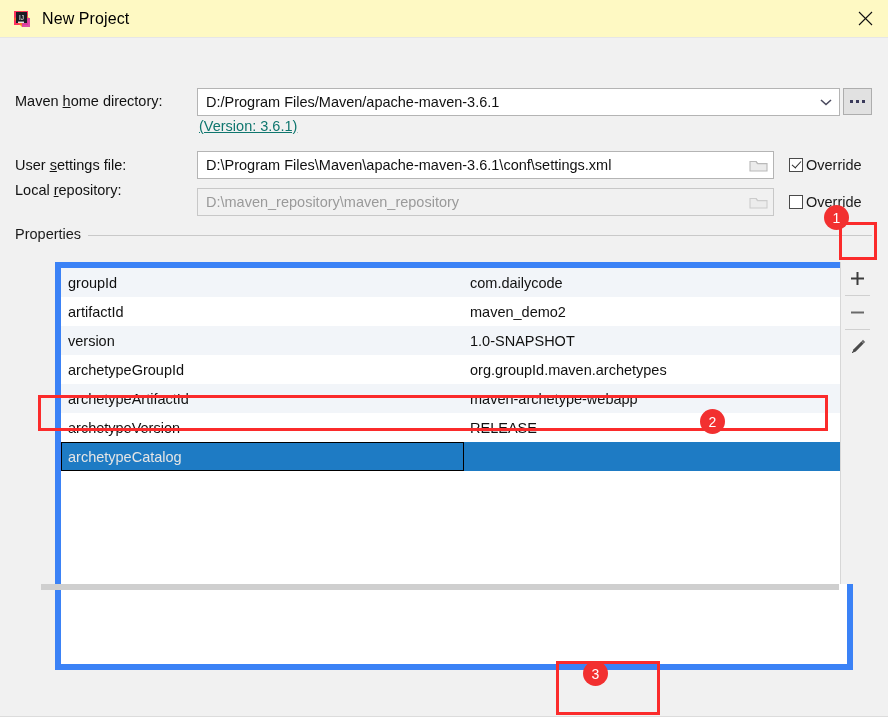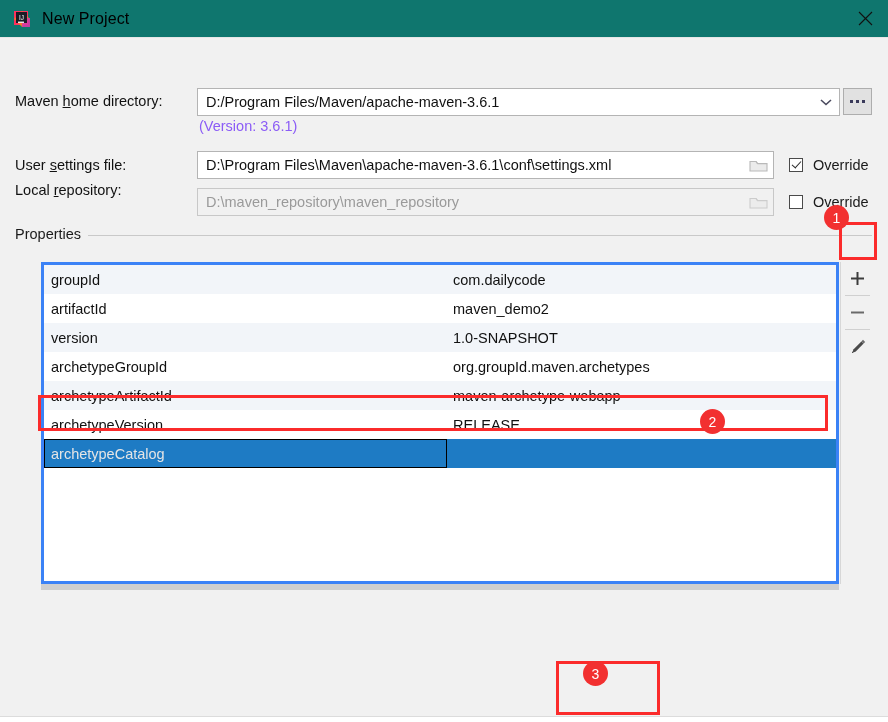--- a/index.html
+++ b/index.html
@@ -13,21 +13,21 @@
     font-family: "Liberation Sans", sans-serif;
     font-size: 14.5px;
     color: #1a1a1a;
     overflow: hidden;
     position: relative;
   }
 
   
   #titlebar {
     height: 37px;
-    background: #0f766e;
+    background: #fef9c3;
     display: flex;
     align-items: center;
     position: relative;
     border-bottom: 1px solid #e6e6e6;
   }
   #app-icon {
     width: 18px;
     height: 18px;
     margin-left: 13px;
     position: relative;
@@ -118,29 +118,30 @@
     cursor: pointer;
   }
   .dot3 { display:flex; gap:3px; }
   .dot3 i { width:3px; height:3px; background:#3a3a5a; display:block; }
 
   .version-note {
     position: absolute;
     left: 199px;
     top: 80px;
     font-size: 14.5px;
-    color: #8b5cf6;
+    color: #0f766e;
+    text-decoration: underline;
   }
 
   
   .cbox-wrap {
     position: absolute;
     display: flex;
     align-items: center;
-    gap: 10px;
+    gap: 3px;
     cursor: pointer;
     font-size: 14.5px;
   }
   .cbox {
     width: 14px;
     height: 14px;
     border: 1px solid #4a4a4a;
     background: #fff;
     box-sizing: border-box;
     position: relative;
@@ -172,26 +173,26 @@
     position: absolute;
     left: 88px;
     top: 197px;
     right: 16px;
     height: 1px;
     background: #c9c9c9;
   }
 
   #table-outer {
     position: absolute;
-    left: 41px;
+    left: 55px;
     top: 224px;
     width: 798px;
-    height: 322px;
+    height: 408px;
     background: #ffffff;
-    border: 3px solid #3b82f6;
+    border: 6px solid #3b82f6;
     box-sizing: border-box;
     overflow: hidden;
   }
   .trow {
     height: 29px;
     display: flex;
     align-items: center;
     box-sizing: border-box;
     font-size: 14.5px;
     color: #111;

